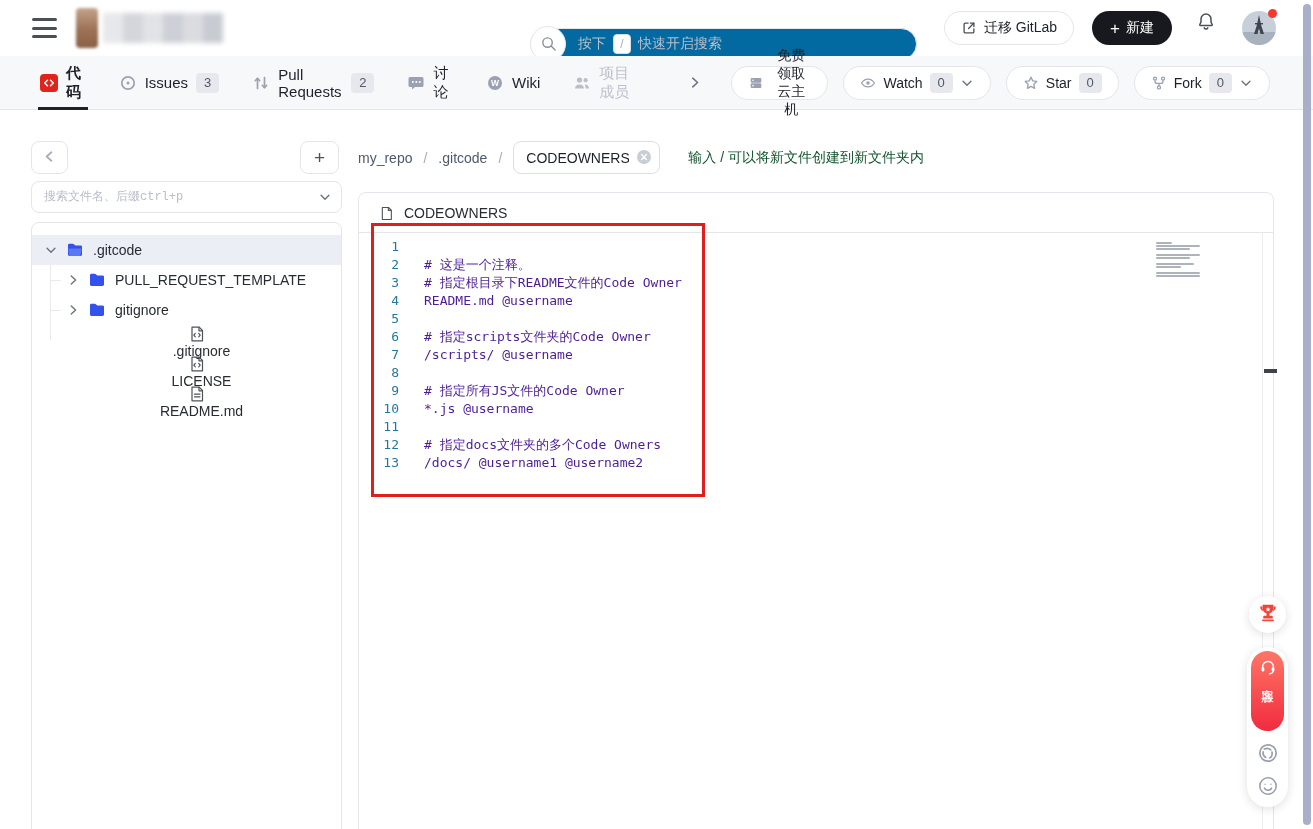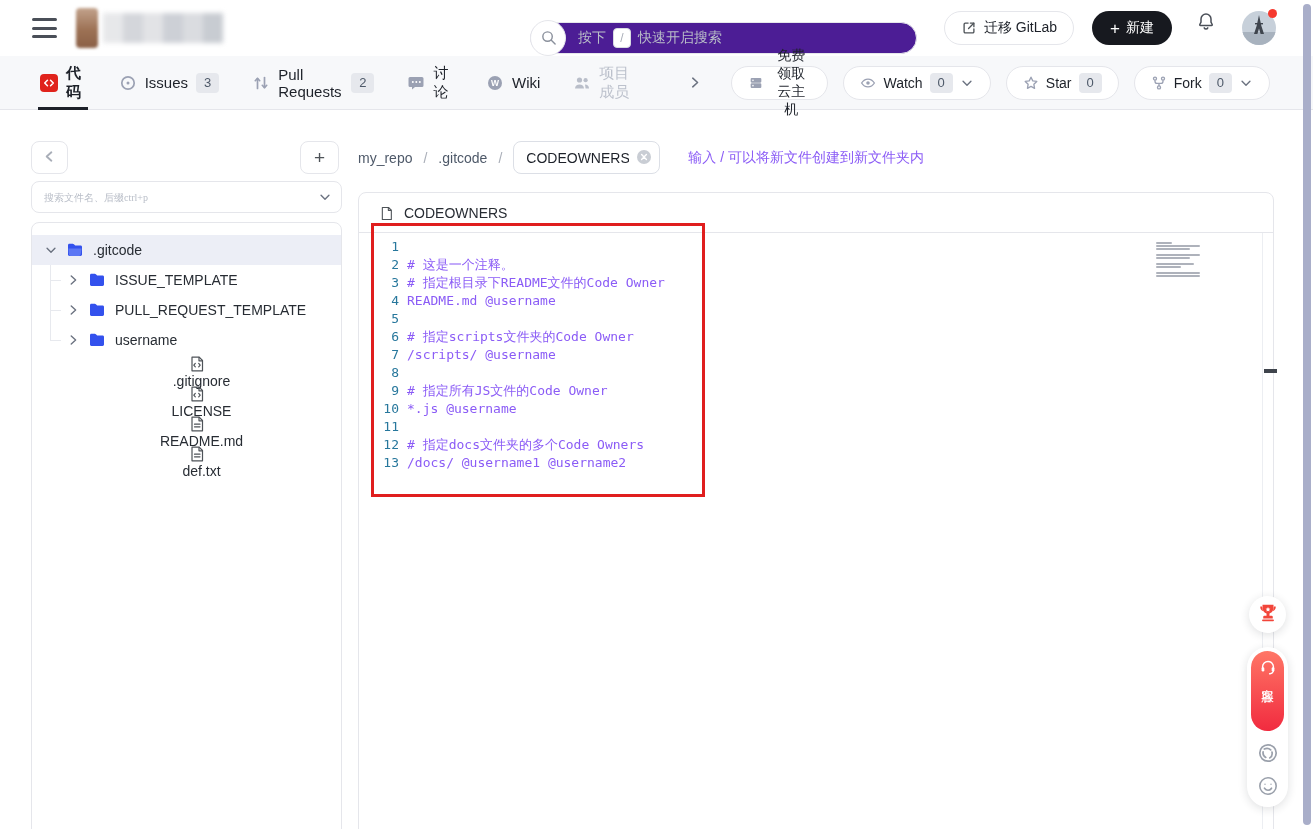--- a/index.html
+++ b/index.html
@@ -11,21 +11,21 @@
 .navbar{position:absolute;left:0;top:0;width:100%;height:56px;background:#fff;}
 .hamburger{position:absolute;left:32px;top:18px;width:25px;height:20px;display:flex;flex-direction:column;justify-content:space-between;cursor:pointer;}
 .hamburger i{display:block;height:3px;background:#4a4f58;border-radius:2px;}
 .logo{position:absolute;left:76px;top:8px;display:flex;align-items:center;gap:5px;cursor:pointer;}
 .logo-mascot{width:22px;height:40px;border-radius:4px;background:linear-gradient(180deg,#c2a28b,#9c7154 55%,#8a5f46);filter:blur(1.5px);}
 .logo-blur{display:flex;height:30px;filter:blur(2.5px);}
 .logo-blur i{width:20px;display:block;}
 .logo-blur i:nth-child(1){background:#e7e8ea;}.logo-blur i:nth-child(2){background:#d4d6db;}
 .logo-blur i:nth-child(3){background:#e2e3e6;}.logo-blur i:nth-child(4){background:#cdd0d6;}
 .logo-blur i:nth-child(5){background:#dadce0;}.logo-blur i:nth-child(6){background:#c8ccd2;}
-.search-box{position:absolute;left:530px;top:22px;width:387px;height:32px;border:1px solid #e5e6eb;border-radius:18px;background:#4c1d95;display:flex;align-items:center;cursor:text;}
+.search-box{position:absolute;left:530px;top:28px;width:387px;height:32px;border:1px solid #e5e6eb;border-radius:18px;background:#0369a1;display:flex;align-items:center;cursor:text;}
 .search-circle{width:36px;height:36px;flex:none;margin-left:-1px;margin-top:-1px;border:1px solid #e5e6eb;border-radius:50%;background:#fff;display:flex;align-items:center;justify-content:center;}
 .search-circle svg{width:17px;height:17px;}
 .ph{display:flex;align-items:center;gap:7px;color:#b9bec8;font-size:14px;margin-left:12px;}
 .keycap{border:1px solid #d8dbe2;border-radius:4px;min-width:18px;height:20px;line-height:18px;text-align:center;font-size:12px;color:#a9aeb8;background:#fff;padding:0 4px;}
 .nav-right{position:absolute;right:37px;top:11px;display:flex;align-items:flex-start;}
 .pill-btn{height:34px;padding:0 16px;border-radius:17px;border:1px solid #e5e6eb;background:#fff;font-size:14px;color:#1d2129;display:flex;align-items:center;gap:7px;cursor:pointer;font-family:inherit;}
 .btn-black{height:34px;padding:0 18px;border-radius:17px;background:#17191f;color:#fff;border:none;font-size:14px;display:flex;align-items:center;gap:6px;cursor:pointer;font-family:inherit;}
 .btn-black .plus{font-size:17px;line-height:1;}
 .m-r18{margin-right:18px;}.m-r24{margin-right:24px;}.m-r26{margin-right:26px;}
 .bell{width:20px;height:21px;display:flex;cursor:pointer;}
@@ -54,21 +54,21 @@
 .chev-sm{width:14px;height:14px;display:inline-flex;flex:none;}
 .chev-sm svg{width:100%;height:100%;}
 
 
 .side-back{position:absolute;left:31px;top:141px;width:37px;height:33px;border:1px solid #e5e6eb;border-radius:8px;background:#fff;display:flex;align-items:center;justify-content:center;cursor:pointer;}
 .side-back svg{width:15px;height:15px;}
 .branch-select{position:absolute;left:77px;top:141px;width:210px;height:33px;border:1px solid #e5e6eb;border-radius:8px;background:#fff;display:flex;align-items:center;gap:8px;padding:0 12px;font-size:14px;color:#272c33;cursor:pointer;}
 .branch-select .spacer{flex:1;}
 .side-plus{position:absolute;left:300px;top:141px;width:39px;height:33px;border:1px solid #e5e6eb;border-radius:8px;background:#fff;font-size:19px;color:#4e5358;display:flex;align-items:center;justify-content:center;cursor:pointer;}
 .side-search{position:absolute;left:31px;top:181px;width:311px;height:32px;}
-.side-search input{width:100%;height:100%;border:1px solid #e5e6eb;border-radius:8px;padding:0 32px 0 12px;font-size:10px;color:#272c33;outline:none;font-family:Liberation Serif, serif;}
+.side-search input{width:100%;height:100%;border:1px solid #e5e6eb;border-radius:8px;padding:0 32px 0 12px;font-size:12px;color:#272c33;outline:none;font-family:Liberation Mono, monospace;}
 .side-search input::placeholder{color:#b9bec8;}
 .side-search .chev{position:absolute;right:10px;top:9px;width:14px;height:14px;}
 .tree-panel{position:absolute;left:31px;top:222px;width:311px;height:608px;border:1px solid #e5e6eb;border-radius:8px 8px 0 0;background:#fff;overflow:hidden;}
 .tree-list{position:relative;padding-top:12px;}
 .tree-row{display:flex;align-items:center;height:30px;font-size:14px;color:#272c33;position:relative;cursor:pointer;}
 .tree-row.parent{padding-left:12px;}
 .tree-row.child{padding-left:34px;}
 .tree-row.child::before{content:"";position:absolute;left:18px;top:50%;width:11px;height:1px;background:#e7e9ee;}
 .tree-row.file{padding-left:30px;flex-direction:column;}
 .tree-row.selected{background:#eceef6;}
@@ -77,34 +77,34 @@
 .t-ico.chev{width:14px;height:14px;margin-right:8px;}
 .tree-guide{position:absolute;left:18px;top:42px;width:1px;height:75px;background:#e7e9ee;}
 
 
 .crumbs{position:absolute;left:358px;top:141px;height:33px;display:flex;align-items:center;gap:11px;font-size:14px;color:#4e5969;}
 .crumb-sep{color:#a9aeb8;}
 .fname-input{position:relative;width:147px;height:33px;}
 .fname-input input{width:100%;height:100%;border:1px solid #dcdfe6;border-radius:8px;padding:0 30px 0 12px;font-size:14px;color:#1d2129;outline:none;font-family:inherit;}
 .fname-clear{position:absolute;right:8px;top:8px;width:16px;height:16px;cursor:pointer;display:flex;}
 .fname-clear svg{width:100%;height:100%;}
-.crumb-hint{color:#8b5cf6;margin-left:17px;white-space:nowrap;}
+.crumb-hint{color:#14532d;margin-left:17px;white-space:nowrap;}
 .main-actions{position:absolute;right:39px;top:141px;display:flex;gap:10px;}
 .btn-cancel{width:73px;height:33px;border:1px solid #e5e6eb;border-radius:8px;background:#fff;font-size:14px;color:#272c33;cursor:pointer;font-family:inherit;}
 .btn-commit{width:93px;height:33px;border:none;border-radius:8px;background:#17191f;color:#fff;font-size:14px;cursor:pointer;font-family:inherit;}
 
 
 .editor-panel{position:absolute;left:358px;top:192px;width:916px;height:638px;border:1px solid #e5e6eb;border-radius:8px 8px 0 0;background:#fff;}
 .editor-header{height:40px;display:flex;align-items:center;gap:9px;padding-left:20px;border-bottom:1px solid #e5e6eb;font-size:14px;color:#272c33;}
 .editor-header .i16 svg{width:15px;height:17px;}
 .editor-body{position:relative;height:596px;font-family:"DejaVu Sans Mono","Liberation Mono",monospace;}
 .code-lines{padding-top:5px;}
 .code-line{display:flex;height:18px;line-height:18px;font-size:13px;}
 .ln{width:40px;text-align:right;color:#27779c;flex:none;}
-.ct{margin-left:8px;color:#8b5cf6;white-space:pre;}
+.ct{margin-left:25px;color:#4c1d95;white-space:pre;}
 .minimap{position:absolute;left:797px;top:6px;width:46px;}
 .mm-slot{height:3px;display:flex;}
 .mm-bar{height:2px;background:#aeb2bb;border-radius:1px;display:block;}
 .overview-line{position:absolute;left:903px;top:0;width:1px;height:100%;background:#eceef2;}
 .cursor-dash{position:absolute;left:905px;top:136px;width:13px;height:4px;background:#3f444c;}
 .red-annotation{position:absolute;left:371px;top:223px;width:334px;height:274px;border:3px solid #e01e1e;z-index:9;pointer-events:none;}
 
 
 .float-trophy{position:absolute;left:1249px;top:596px;width:37px;height:37px;border-radius:50%;background:#fff;box-shadow:0 2px 10px rgba(31,35,41,.14);display:flex;align-items:center;justify-content:center;cursor:pointer;z-index:11;}
 .float-trophy svg{width:22px;height:22px;}
@@ -347,47 +347,34 @@
           <span class="t-ico chev">
             <svg viewBox="0 0 16 16" fill="none" stroke="#6b7280" stroke-width="1.6" stroke-linecap="round" stroke-linejoin="round">
               <path d="M6 3.5L11 8l-5 4.5"></path>
             </svg>
           </span>
           <span class="t-ico">
             <svg viewBox="0 0 18 18">
               <path fill="#3351ed" d="M2 4.2c0-.8.6-1.4 1.4-1.4h3.4c.4 0 .8.2 1.1.5L9.2 4.6h5.4c.8 0 1.4.6 1.4 1.4v7.6c0 .8-.6 1.4-1.4 1.4H3.4c-.8 0-1.4-.6-1.4-1.4z"></path>
             </svg>
           </span>
-          <span class="t-label">ISSUE_TEMPLATE</span>
+          <span class="t-label">PULL_REQUEST_TEMPLATE</span>
         </div>
         <div class="tree-row child">
           <span class="t-ico chev">
             <svg viewBox="0 0 16 16" fill="none" stroke="#6b7280" stroke-width="1.6" stroke-linecap="round" stroke-linejoin="round">
               <path d="M6 3.5L11 8l-5 4.5"></path>
             </svg>
           </span>
           <span class="t-ico">
             <svg viewBox="0 0 18 18">
               <path fill="#3351ed" d="M2 4.2c0-.8.6-1.4 1.4-1.4h3.4c.4 0 .8.2 1.1.5L9.2 4.6h5.4c.8 0 1.4.6 1.4 1.4v7.6c0 .8-.6 1.4-1.4 1.4H3.4c-.8 0-1.4-.6-1.4-1.4z"></path>
             </svg>
           </span>
-          <span class="t-label">PULL_REQUEST_TEMPLATE</span>
-        </div>
-        <div class="tree-row child">
-          <span class="t-ico chev">
-            <svg viewBox="0 0 16 16" fill="none" stroke="#6b7280" stroke-width="1.6" stroke-linecap="round" stroke-linejoin="round">
-              <path d="M6 3.5L11 8l-5 4.5"></path>
-            </svg>
-          </span>
-          <span class="t-ico">
-            <svg viewBox="0 0 18 18">
-              <path fill="#3351ed" d="M2 4.2c0-.8.6-1.4 1.4-1.4h3.4c.4 0 .8.2 1.1.5L9.2 4.6h5.4c.8 0 1.4.6 1.4 1.4v7.6c0 .8-.6 1.4-1.4 1.4H3.4c-.8 0-1.4-.6-1.4-1.4z"></path>
-            </svg>
-          </span>
-          <span class="t-label">username</span>
+          <span class="t-label">gitignore</span>
         </div>
         <div class="tree-row file">
           <span class="t-ico">
             <svg viewBox="0 0 18 18" fill="none" stroke="#4e5358" stroke-width="1.2" stroke-linejoin="round" stroke-linecap="round">
               <path d="M4 2.2h7.2l3.3 3.3v10.3H4z"></path>
               <path d="M11 2.4v3.4h3.4"></path>
               <path d="M7.3 8.4L5.8 10.1l1.5 1.7"></path>
               <path d="M10.7 8.4l1.5 1.7-1.5 1.7"></path>
             </svg>
           </span>
@@ -406,30 +393,20 @@
         </div>
         <div class="tree-row file">
           <span class="t-ico">
             <svg viewBox="0 0 18 18" fill="none" stroke="#4e5358" stroke-width="1.2" stroke-linejoin="round" stroke-linecap="round">
               <path d="M4 2.2h7.2l3.3 3.3v10.3H4z"></path>
               <path d="M11 2.4v3.4h3.4"></path>
               <path d="M6.5 9.2h5.5M6.5 11.8h5.5"></path>
             </svg>
           </span>
           <span class="t-label">README.md</span>
-        </div>
-        <div class="tree-row file">
-          <span class="t-ico">
-            <svg viewBox="0 0 18 18" fill="none" stroke="#4e5358" stroke-width="1.2" stroke-linejoin="round" stroke-linecap="round">
-              <path d="M4 2.2h7.2l3.3 3.3v10.3H4z"></path>
-              <path d="M11 2.4v3.4h3.4"></path>
-              <path d="M6.5 9.2h5.5M6.5 11.8h5.5"></path>
-            </svg>
-          </span>
-          <span class="t-label">def.txt</span>
         </div>
       </div>
   </aside>
 
   <div class="crumbs">
     <span>my_repo</span>
     <span class="crumb-sep">/</span>
     <span>.gitcode</span>
     <span class="crumb-sep">/</span>
     <span class="fname-input">

